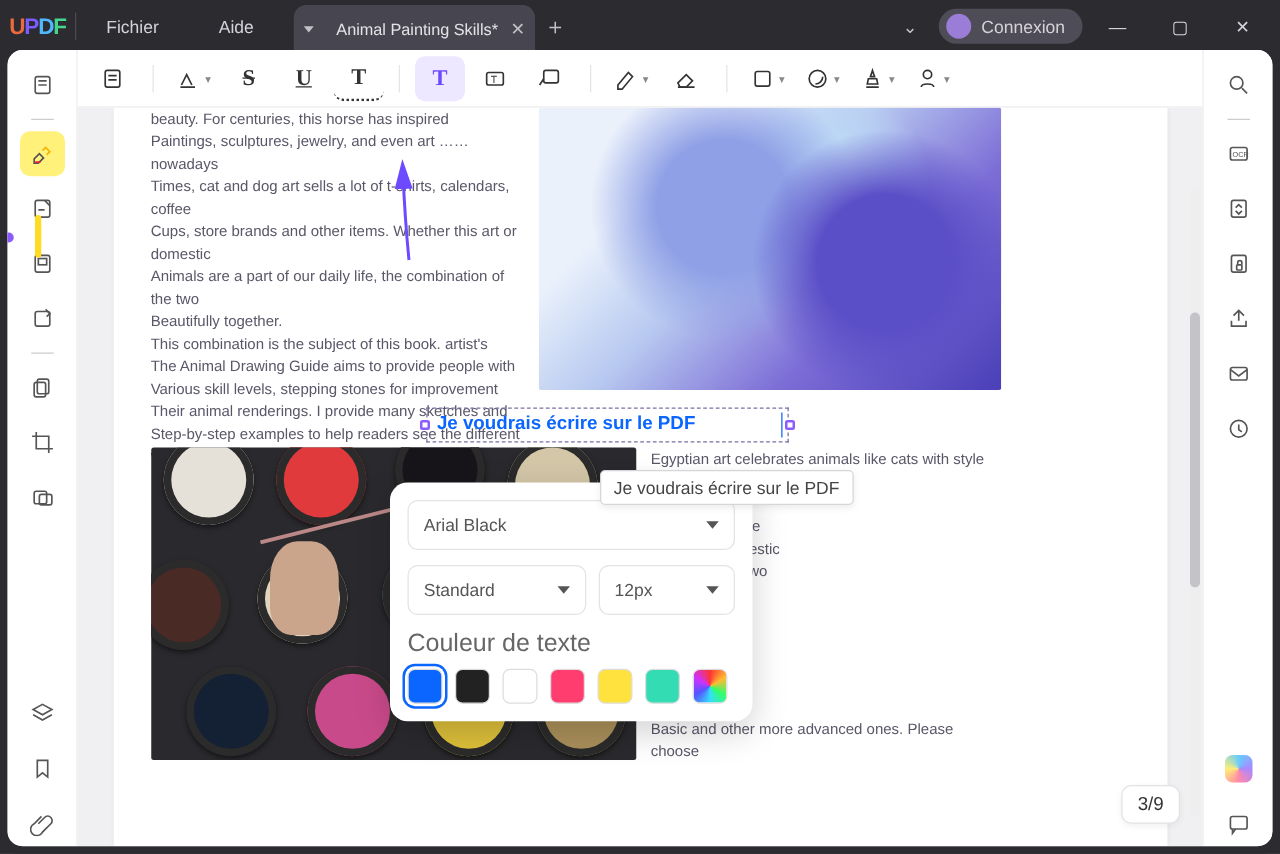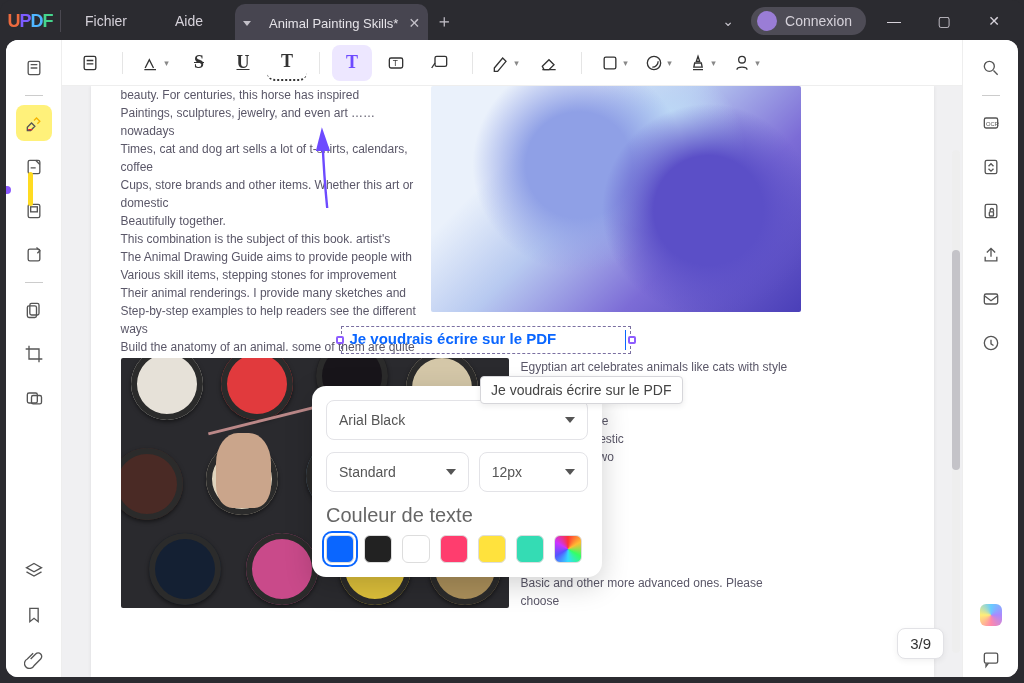--- a/index.html
+++ b/index.html
@@ -295,24 +295,25 @@
           </div>
       </div>
 
       <div class="scrollpane">
         <div class="page">
           <div class="col-left" id="leftcol">
               <p>beauty. For centuries, this horse has inspired</p>
               <p>Paintings, sculptures, jewelry, and even art ……nowadays</p>
               <p>Times, cat and dog art sells a lot of t-shirts, calendars, coffee</p>
               <p>Cups, store brands and other items. Whether this art or domestic</p>
+              <p>Animals are a part of our daily life, the combination of the two</p>
               <p>Beautifully together.</p>
               <p>This combination is the subject of this book. artist's</p>
               <p>The Animal Drawing Guide aims to provide people with</p>
-              <p>Various skill items, stepping stones for improvement</p>
+              <p>Various skill levels, stepping stones for improvement</p>
               <p>Their animal renderings. I provide many sketches and</p>
               <p>Step-by-step examples to help readers see the different ways</p>
               <p>Build the anatomy of an animal. some of them are quite</p>
               <p>Basic and other more advanced ones. Please choose</p>
             </div>
           <div class="img1"></div>
           <div class="img2">
             <div class="paintcan c1"></div>
               <div class="paintcan c2"></div>
               <div class="paintcan c3"></div>

